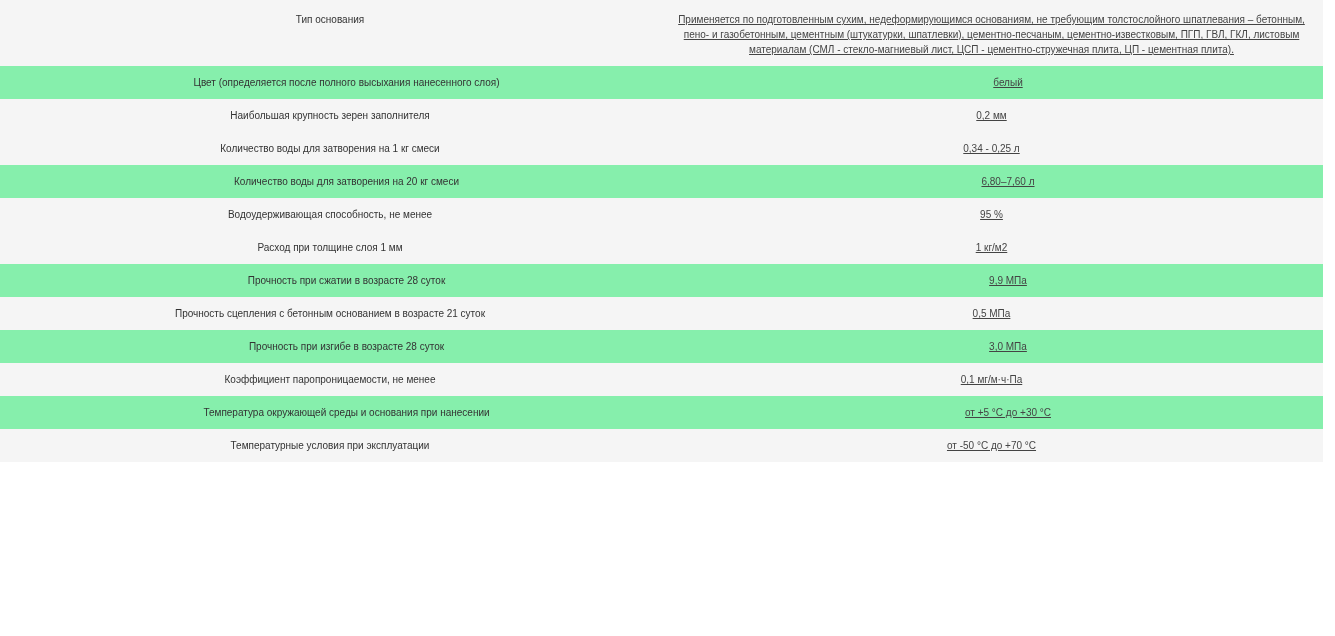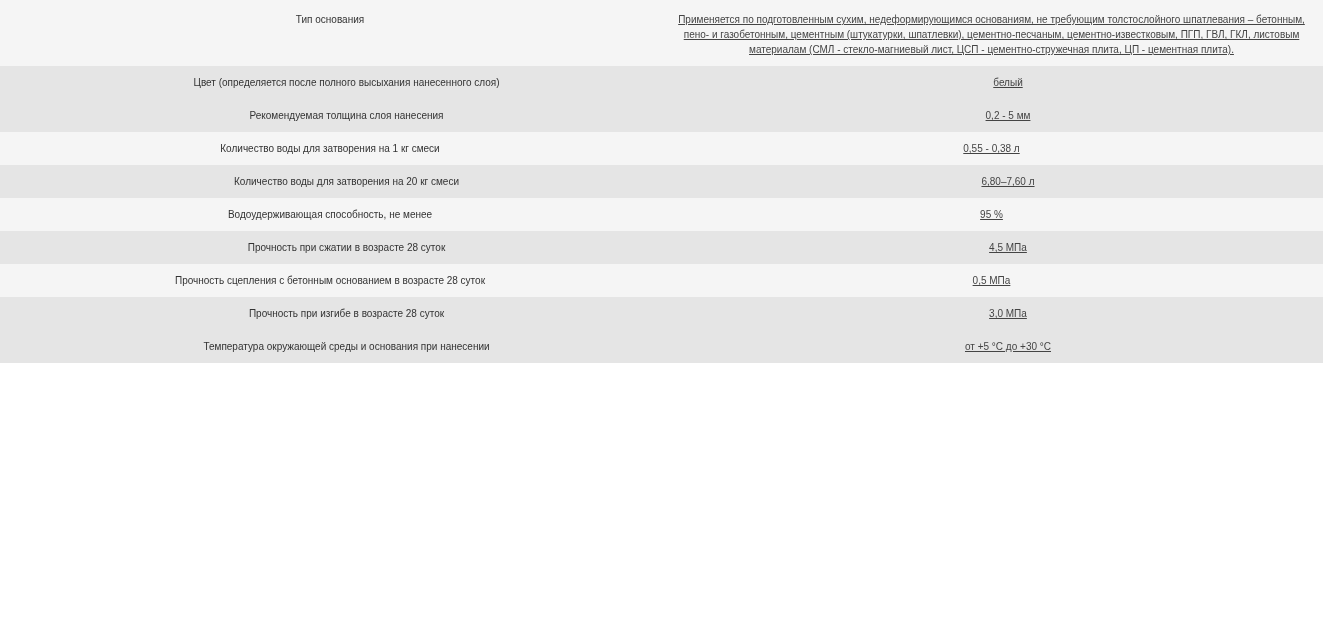--- a/index.html
+++ b/index.html
@@ -23,21 +23,21 @@
   }
   .spec-table col.c-name { width: 660px; }
   .spec-table col.c-value { width: 663px; }
   .spec-table td {
     padding: 9px 14px 9px 14px;
     vertical-align: top;
     line-height: 1.5;
     border: none;
   }
   .spec-table tr.odd td { background: #f5f5f5; }
-  .spec-table tr.even td { background: #e5e5e5; padding-left: 47px; }
+  .spec-table tr.even td { background: #86efac; padding-left: 47px; }
   .spec-table td.name {
     color: #333333;
   }
   .spec-table td.value {
     color: #444444;
     text-decoration: underline;
   }
   .spec-table tr.first td { padding-top: 12px; }
 </style>
 </head>
@@ -50,46 +50,58 @@
   </colgroup>
   <tbody>
       <tr class="odd first">
         <td class="name">Тип основания</td>
         <td class="value">Применяется по подготовленным сухим, недеформирующимся основаниям, не требующим толстослойного шпатлевания – бетонным, пено- и газобетонным, цементным (штукатурки, шпатлевки), цементно-песчаным, цементно-известковым, ПГП, ГВЛ, ГКЛ, листовым материалам (СМЛ - стекло-магниевый лист, ЦСП - цементно-стружечная плита, ЦП - цементная плита).</td>
       </tr>
       <tr class="even">
         <td class="name">Цвет (определяется после полного высыхания нанесенного слоя)</td>
         <td class="value">белый</td>
       </tr>
-      <tr class="even">
-        <td class="name">Рекомендуемая толщина слоя нанесения</td>
-        <td class="value">0,2 - 5 мм</td>
+      <tr class="odd">
+        <td class="name">Наибольшая крупность зерен заполнителя</td>
+        <td class="value">0,2 мм</td>
       </tr>
       <tr class="odd">
         <td class="name">Количество воды для затворения на 1 кг смеси</td>
-        <td class="value">0,55 - 0,38 л</td>
+        <td class="value">0,34 - 0,25 л</td>
       </tr>
       <tr class="even">
         <td class="name">Количество воды для затворения на 20 кг смеси</td>
         <td class="value">6,80–7,60 л</td>
       </tr>
       <tr class="odd">
         <td class="name">Водоудерживающая способность, не менее</td>
         <td class="value">95 %</td>
       </tr>
+      <tr class="odd">
+        <td class="name">Расход при толщине слоя 1 мм</td>
+        <td class="value">1 кг/м2</td>
+      </tr>
       <tr class="even">
         <td class="name">Прочность при сжатии в возрасте 28 суток</td>
-        <td class="value">4,5 МПа</td>
+        <td class="value">9,9 МПа</td>
       </tr>
       <tr class="odd">
-        <td class="name">Прочность сцепления с бетонным основанием в возрасте 28 суток</td>
+        <td class="name">Прочность сцепления с бетонным основанием в возрасте 21 суток</td>
         <td class="value">0,5 МПа</td>
       </tr>
       <tr class="even">
         <td class="name">Прочность при изгибе в возрасте 28 суток</td>
         <td class="value">3,0 МПа</td>
       </tr>
+      <tr class="odd">
+        <td class="name">Коэффициент паропроницаемости, не менее</td>
+        <td class="value">0,1 мг/м·ч·Па</td>
+      </tr>
       <tr class="even">
         <td class="name">Температура окружающей среды и основания при нанесении</td>
         <td class="value">от +5 °С до +30 °С</td>
+      </tr>
+      <tr class="odd">
+        <td class="name">Температурные условия при эксплуатации</td>
+        <td class="value">от -50 °С до +70 °С</td>
       </tr>
     </tbody>
 </table>
 
 </body></html>

